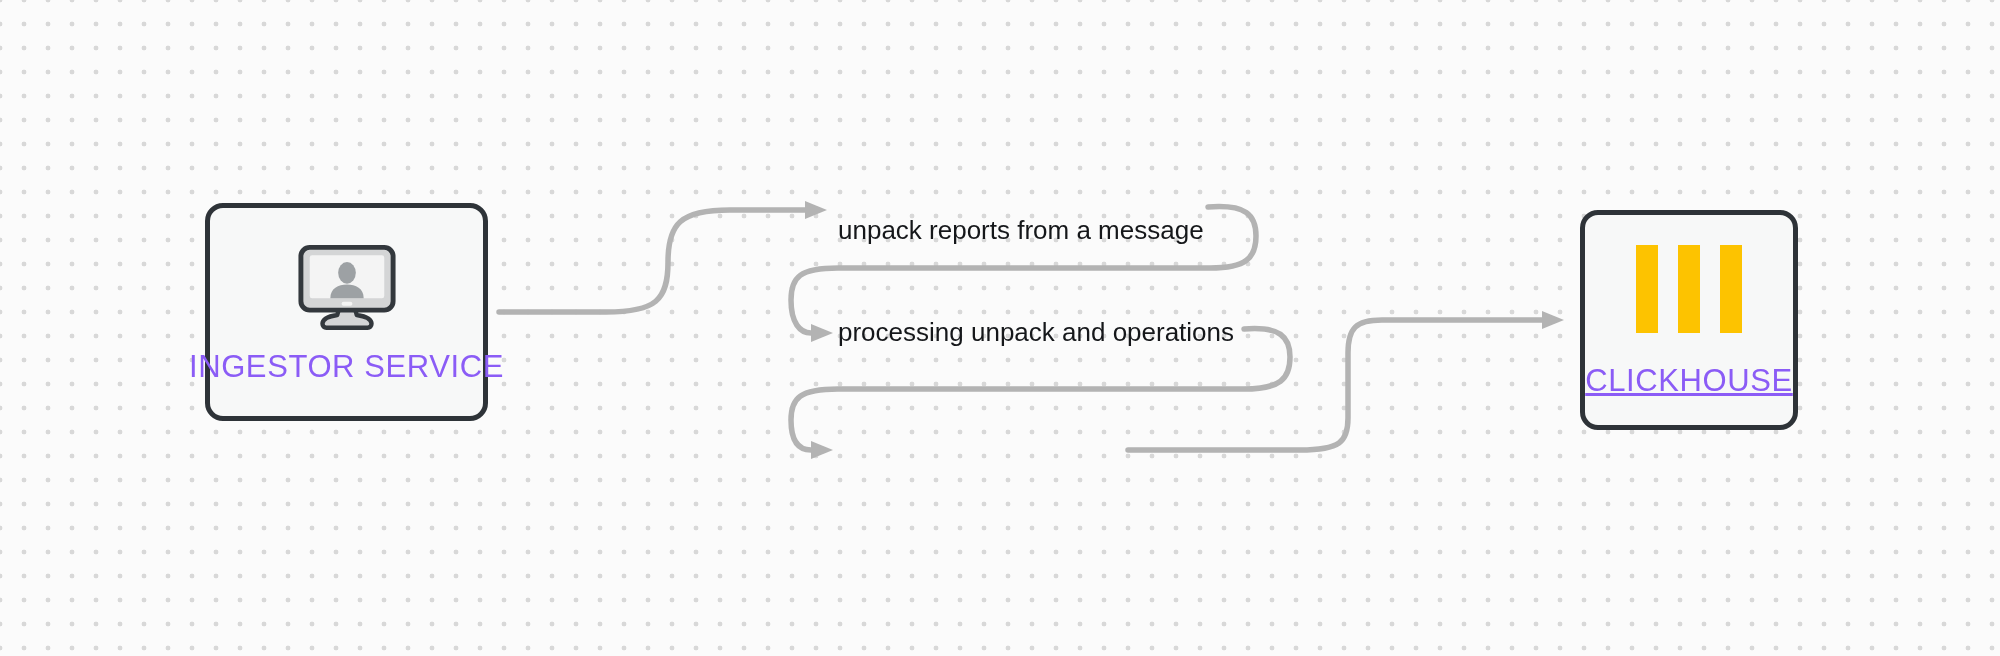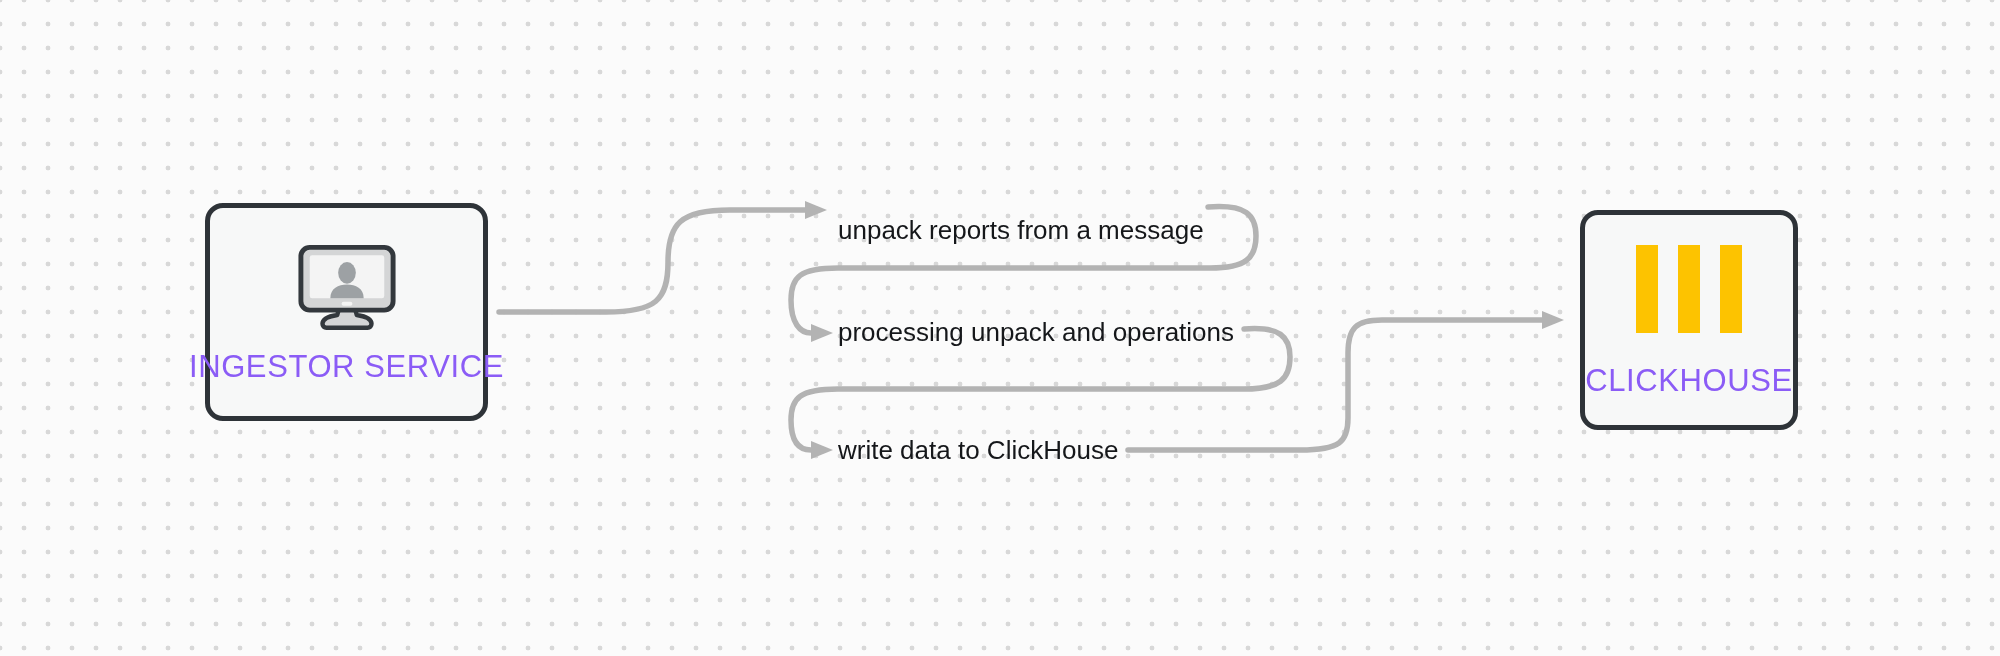--- a/index.html
+++ b/index.html
@@ -37,21 +37,21 @@
   .node-clickhouse { left: 1580px; top: 210px; width: 218px; height: 220px; }
 
   .node-label {
     font-size: 31px;
     letter-spacing: 0.6px;
     color: #8b5cf6;
     white-space: nowrap;
     line-height: 1;
   }
   .node-ingestor .node-label { margin-top: 13px; }
-  .node-clickhouse .node-label { margin-top: 32px; }
+  .node-clickhouse .node-label { margin-top: 32px; text-decoration: underline; }
 
   .step-label {
     position: absolute;
     left: 838px;
     transform: translateY(-50%);
     font-size: 26px;
     line-height: 1;
     color: #15171A;
     white-space: nowrap;
   }
@@ -101,15 +101,14 @@
     <svg width="106" height="88" viewBox="0 0 106 88" aria-hidden="true">
       <rect x="0" y="0" width="22" height="88" fill="#FDC300"></rect>
       <rect x="42" y="0" width="22" height="88" fill="#FDC300"></rect>
       <rect x="84" y="0" width="22" height="88" fill="#FDC300"></rect>
     </svg>
     <div class="node-label">CLICKHOUSE</div>
   </div>
 
   <div class="step-label step-1">unpack reports from a message</div>
   <div class="step-label step-2">processing unpack and operations</div>
-  <div class="step-label step-3">write data to ClickHouse</div>
 
 </div>
 
 </body></html>

